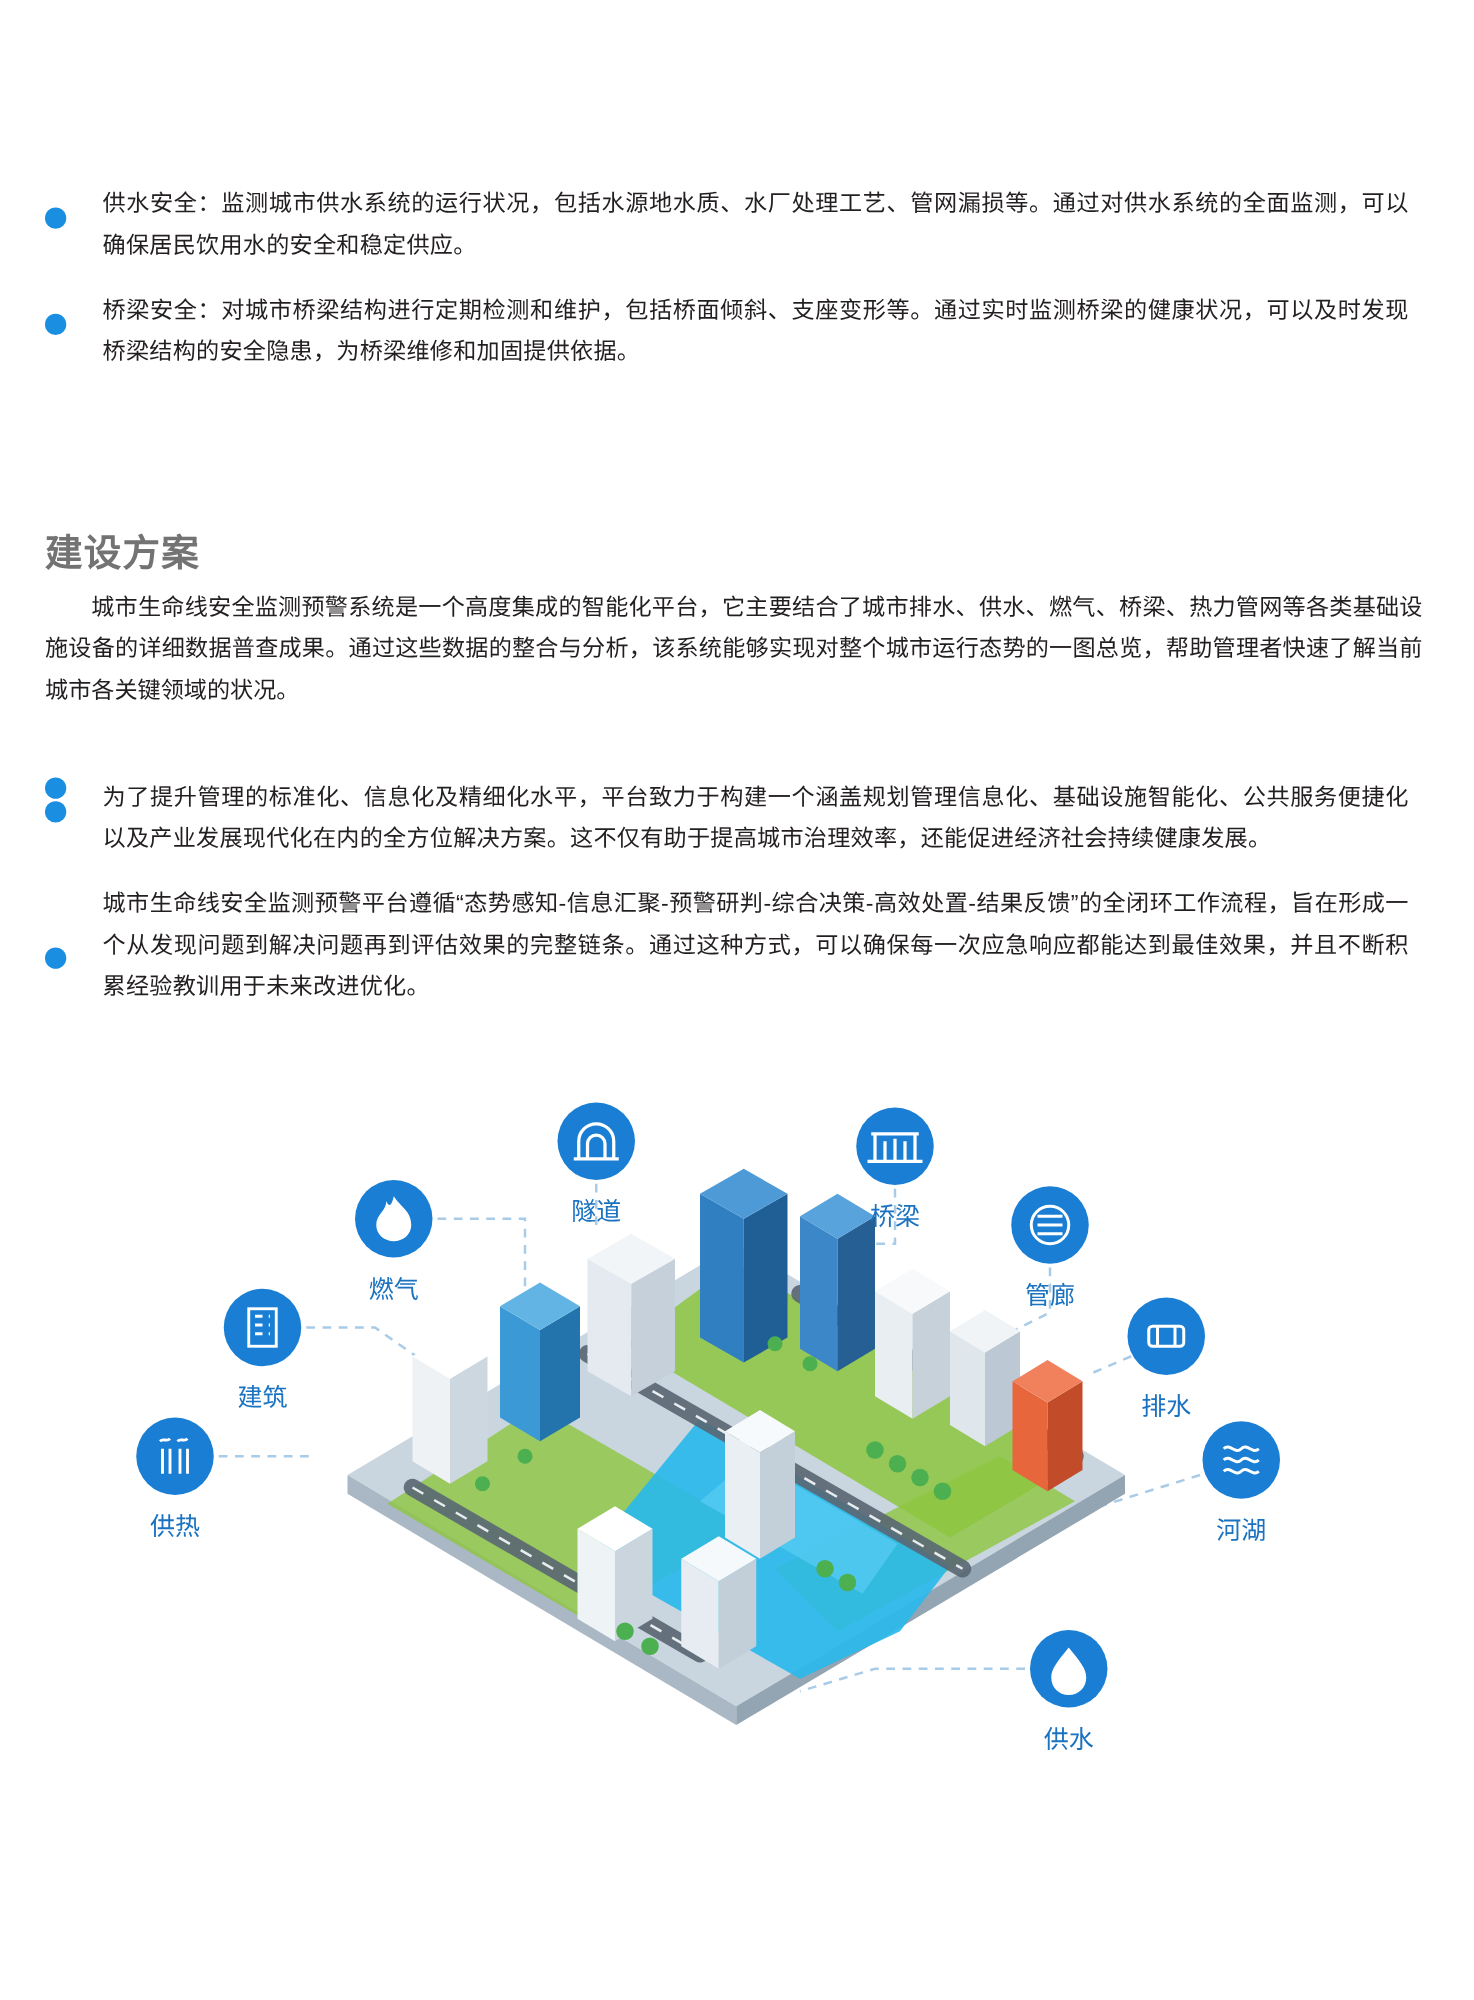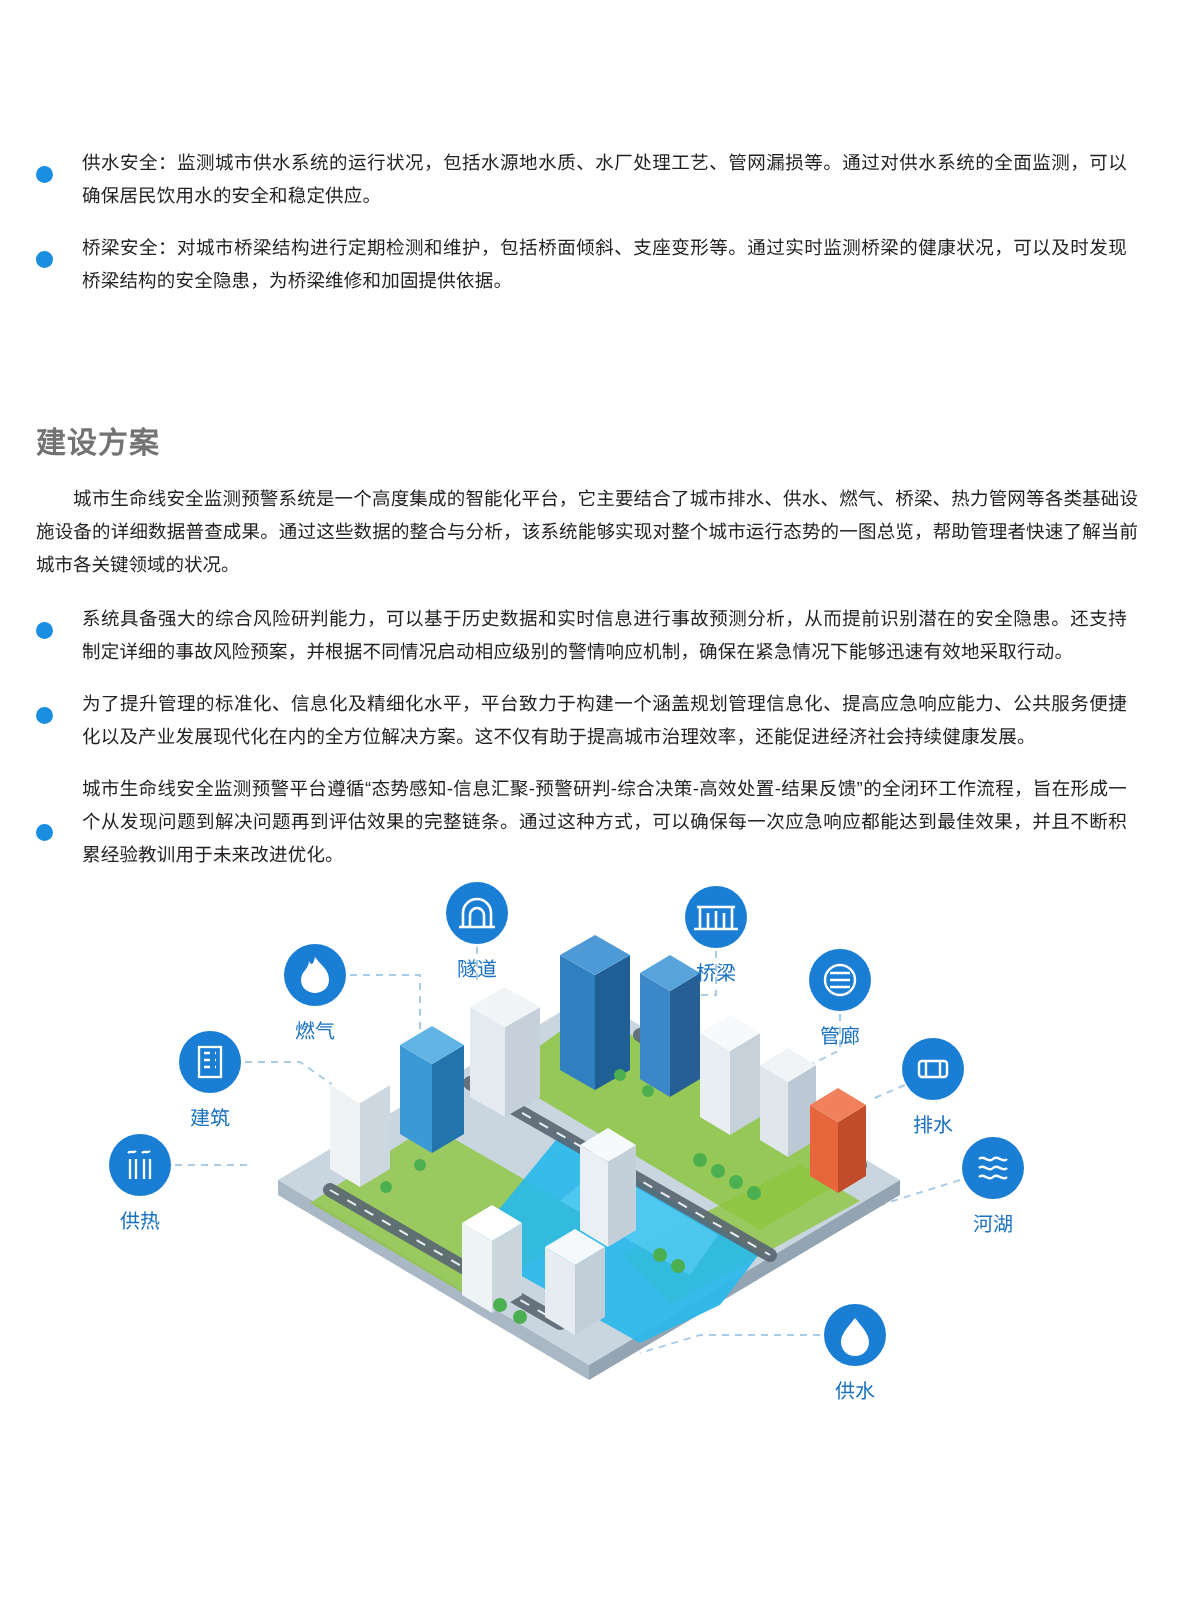--- a/index.html
+++ b/index.html
@@ -100,30 +100,29 @@
       <div class="bullet-text">供水安全：监测城市供水系统的运行状况，包括水源地水质、水厂处理工艺、管网漏损等。通过对供水系统的全面监测，可以确保居民饮用水的安全和稳定供应。</div>
     </div>
     <div class="bullet-item">
       <span class="bullet-dot" style="top:20px;"></span>
       <div class="bullet-text">桥梁安全：对城市桥梁结构进行定期检测和维护，包括桥面倾斜、支座变形等。通过实时监测桥梁的健康状况，可以及时发现桥梁结构的安全隐患，为桥梁维修和加固提供依据。</div>
     </div>
   </div>
 
   <div class="section-heading" style="top:418px;">建设方案</div>
 
-  <div class="para" style="top:482px; width:1102px;">城市生命线安全监测预警系统是一个高度集成的智能化平台，它主要结合了城市排水、供水、燃气、桥梁、热力管网等各类基础设施设备的详细数据普查成果。通过这些数据的整合与分析，该系统能够实现对整个城市运行态势的一图总览，帮助管理者快速了解当前城市各关键领域的状况。</div>
+  <div class="para" style="top:469px; width:1102px;">城市生命线安全监测预警系统是一个高度集成的智能化平台，它主要结合了城市排水、供水、燃气、桥梁、热力管网等各类基础设施设备的详细数据普查成果。通过这些数据的整合与分析，该系统能够实现对整个城市运行态势的一图总览，帮助管理者快速了解当前城市各关键领域的状况。</div>
 
   <div class="bullet-list" style="top:602px;">
     <div class="bullet-item">
       <span class="bullet-dot" style="top:20px;"></span>
-      <div class="bullet-text">系统具备强大的综合风险研判能力，可以基于历史数据和实时信息进行事故预测分析，从而提前识别潜在的安全隐患。还支持制定详细的事故风险预案，并根据不同情况启动相应级别的警情响应机制，确保在紧急情况下能够迅速有效地采取行动。</div>
     </div>
     <div class="bullet-item">
       <span class="bullet-dot" style="top:20px;"></span>
-      <div class="bullet-text">为了提升管理的标准化、信息化及精细化水平，平台致力于构建一个涵盖规划管理信息化、提高应急响应能力、公共服务便捷化以及产业发展现代化在内的全方位解决方案。这不仅有助于提高城市治理效率，还能促进经济社会持续健康发展。</div>
+      <div class="bullet-text">为了提升管理的标准化、信息化及精细化水平，平台致力于构建一个涵盖规划管理信息化、基础设施智能化、公共服务便捷化以及产业发展现代化在内的全方位解决方案。这不仅有助于提高城市治理效率，还能促进经济社会持续健康发展。</div>
     </div>
     <div class="bullet-item">
       <span class="bullet-dot" style="top:52px;"></span>
       <div class="bullet-text">城市生命线安全监测预警平台遵循“态势感知-信息汇聚-预警研判-综合决策-高效处置-结果反馈”的全闭环工作流程，旨在形成一个从发现问题到解决问题再到评估效果的完整链条。通过这种方式，可以确保每一次应急响应都能达到最佳效果，并且不断积累经验教训用于未来改进优化。</div>
     </div>
   </div>
 
   <div class="illustration">
     <svg class="illus-svg" width="1179" height="620" viewBox="0 0 1179 620" xmlns="http://www.w3.org/2000/svg">
 

